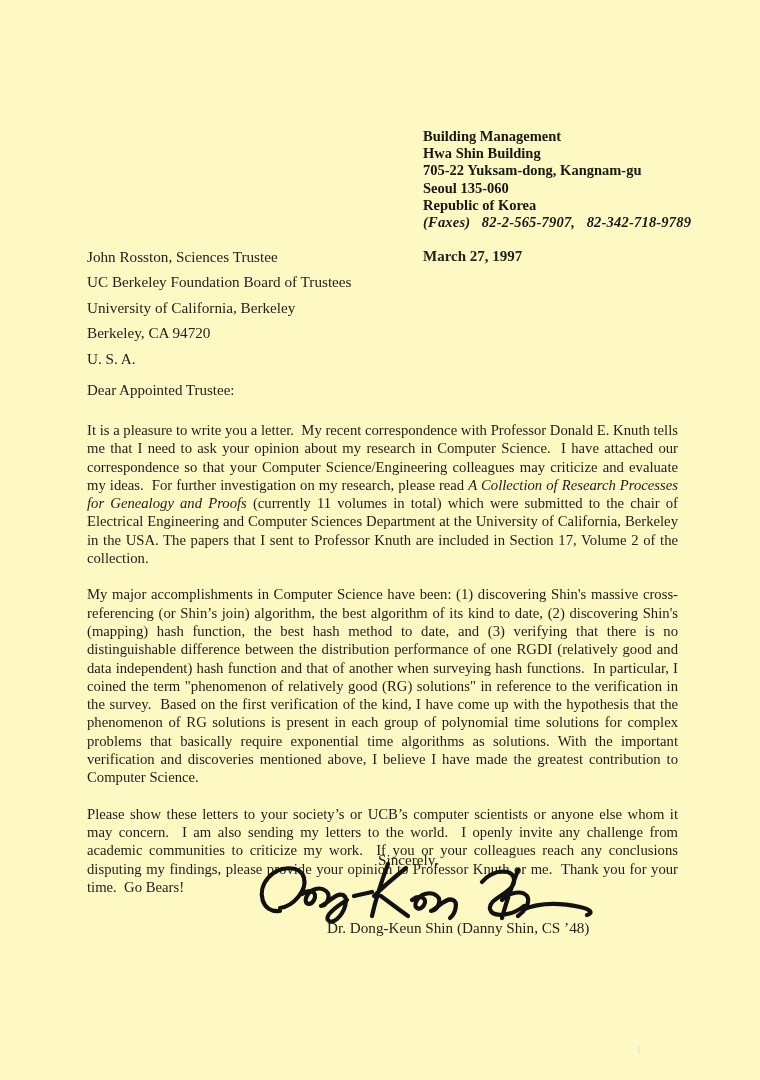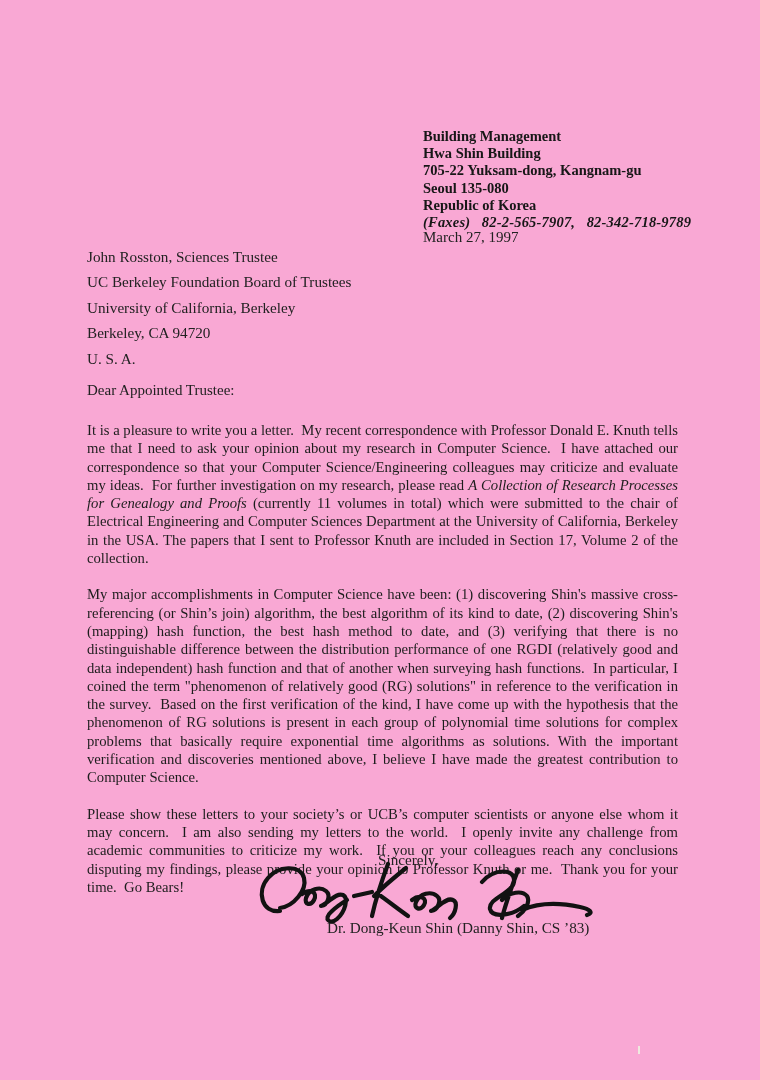--- a/index.html
+++ b/index.html
@@ -4,21 +4,21 @@
 <style>
   html, body {
     margin: 0;
     padding: 0;
     background: #ffffff;
   }
   .letter {
     position: relative;
     width: 760px;
     height: 1080px;
-    background: #f9a8d4;
+    background: #fef9c3;
     font-family: "Liberation Serif", "DejaVu Serif", serif;
     color: #1e1e1e;
     overflow: hidden;
   }
   
   .sender-block {
     position: absolute;
     left: 423px;
     top: 128px;
     font-size: 14.5px;
@@ -26,23 +26,23 @@
     font-weight: bold;
     color: #171717;
   }
   .sender-block .fax-line {
     font-style: italic;
     letter-spacing: 0.2px;
   }
   .date-line {
     position: absolute;
     left: 423px;
-    top: 229px;
+    top: 248px;
     font-size: 15px;
-    font-weight: normal;
+    font-weight: bold;
     color: #222;
   }
   
   .recipient-block {
     position: absolute;
     left: 87px;
     top: 244px;
     font-size: 15.2px;
     line-height: 25.4px;
     color: #222;
@@ -111,21 +111,21 @@
 </style>
 </head>
 <body>
 
 <div class="letter">
 
   <div class="sender-block">
     <div>Building Management</div>
     <div>Hwa Shin Building</div>
     <div>705-22 Yuksam-dong, Kangnam-gu</div>
-    <div>Seoul 135-080</div>
+    <div>Seoul 135-060</div>
     <div>Republic of Korea</div>
     <div class="fax-line">(Faxes)&nbsp;&nbsp; 82-2-565-7907,&nbsp;&nbsp; 82-342-718-9789</div>
   </div>
 
   <div class="date-line">March 27, 1997</div>
 
   <div class="recipient-block">
     <div>John Rosston, Sciences Trustee</div>
     <div>UC Berkeley Foundation Board of Trustees</div>
     <div>University of California, Berkeley</div>
@@ -157,17 +157,17 @@
                M162,44 C170,38 178,42 174,49 C171,55 163,53 166,46 C170,37 181,35 187,40 C192,44 188,54 181,55
                C189,51 196,41 203,44 C208,46 206,57 200,62"></path>
 
       <path d="M232,26 C244,12 266,12 264,26 C262,38 238,42 240,53 C242,62 262,60 274,50
                M268,14 C262,30 256,46 252,62
                M252,44 C260,36 272,34 277,40 C281,46 274,56 268,60
                M272,54 C290,46 312,47 330,51 C340,53 344,57 337,59"></path>
     </g>
   </svg>
 
-  <div class="typed-name">Dr. Dong-Keun Shin (Danny Shin, CS ’83)</div>
+  <div class="typed-name">Dr. Dong-Keun Shin (Danny Shin, CS ’48)</div>
 
 
   <div class="scan-speck"></div>
 </div>
 
 </body></html>

